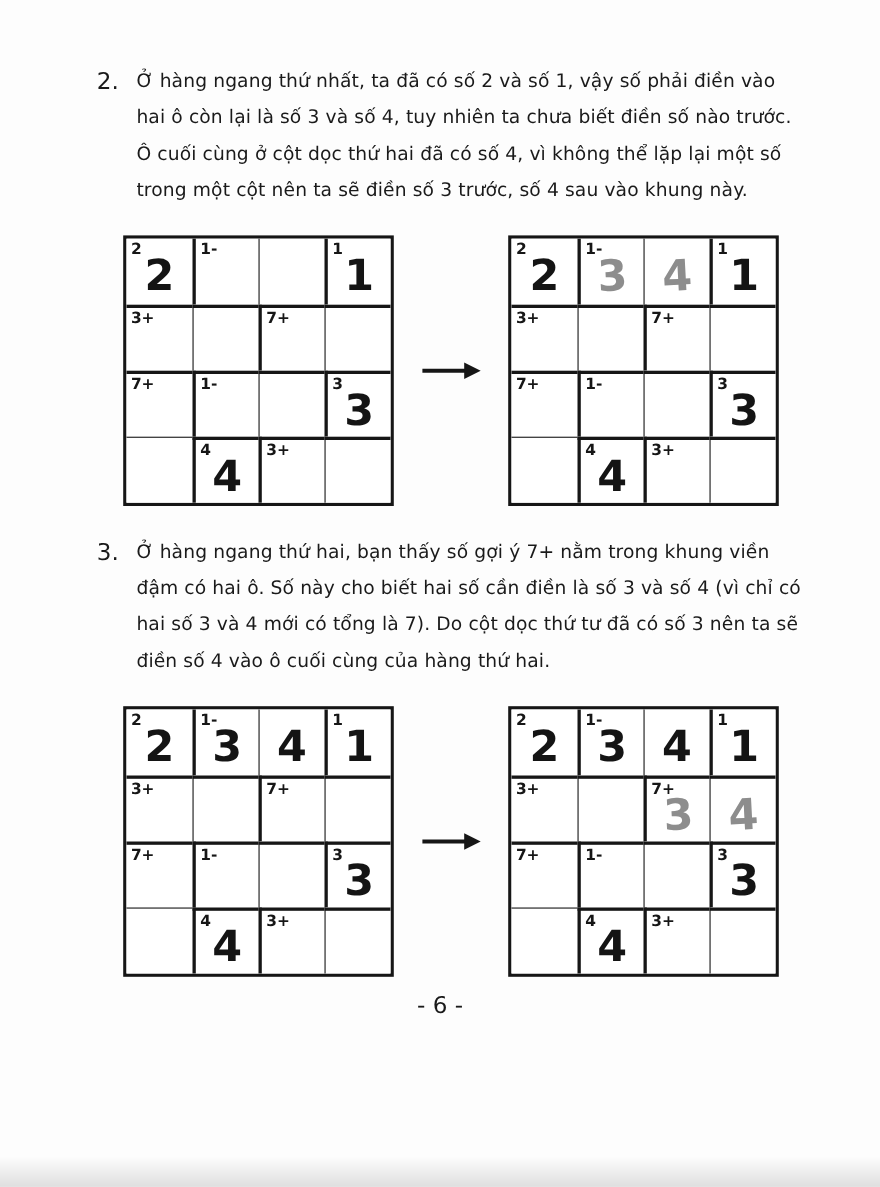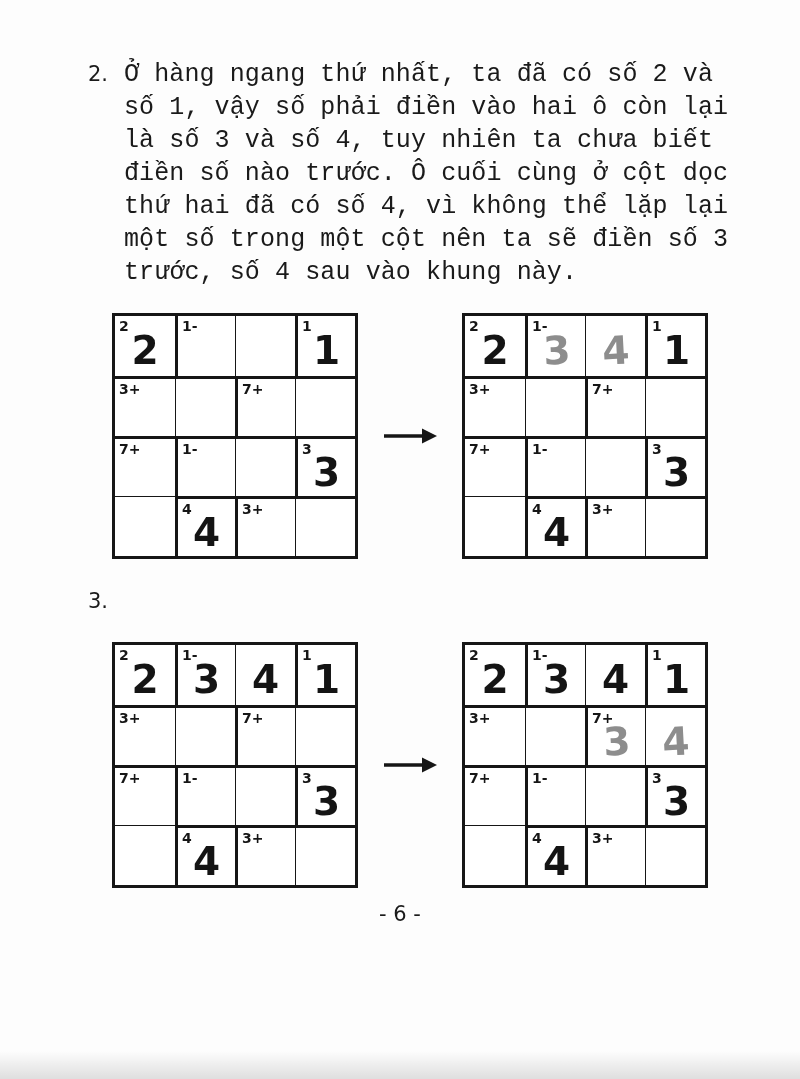--- a/index.html
+++ b/index.html
@@ -31,25 +31,24 @@
   .step-3 { padding-top: 26px; }
   .step-num {
     flex: 0 0 36px;
     font-size: 21px;
     line-height: 33px;
     font-weight: 500;
   }
   .step-text {
     flex: 0 0 auto;
     max-width: 606px;
-    font-size: 25px;
+    font-size: 17px;
     line-height: 33px;
     font-weight: 500;
     letter-spacing: 0.1px;
-    font-family: Liberation Mono, monospace;
   }
   .figure-row {
     display: flex;
     align-items: center;
     margin-left: 112px;
     margin-top: 24px;
   }
   .figure-row .gap { width: 24px; flex: 0 0 24px; }
   .kgrid {
     display: grid;
@@ -195,20 +194,21 @@
         </div>
         <div class="kcell" style="border-top: 3px solid rgb(22, 22, 22); border-left: 3px solid rgb(22, 22, 22);">
           <span class="clue">3+</span>
         </div>
         <div class="kcell" style="border-top: 3px solid rgb(22, 22, 22); border-left: 1px solid rgb(22, 22, 22);"></div>
       </div>
   </div>
 
   <section class="step step-3">
     <div class="step-num">3.</div>
+    <p class="step-text">Ở hàng ngang thứ hai, bạn thấy số gợi ý 7+ nằm trong khung viền đậm có hai ô. Số này cho biết hai số cần điền là số 3 và số 4 (vì chỉ có hai số 3 và 4 mới có tổng là 7). Do cột dọc thứ tư đã có số 3 nên ta sẽ điền số 4 vào ô cuối cùng của hàng thứ hai.</p>
   </section>
 
   <div class="figure-row">
     <div class="kgrid">
         <div class="kcell">
           <span class="clue">2</span>
           <span class="val printed">2</span>
         </div>
         <div class="kcell" style="border-left: 3px solid rgb(22, 22, 22);">
           <span class="clue">1-</span>

